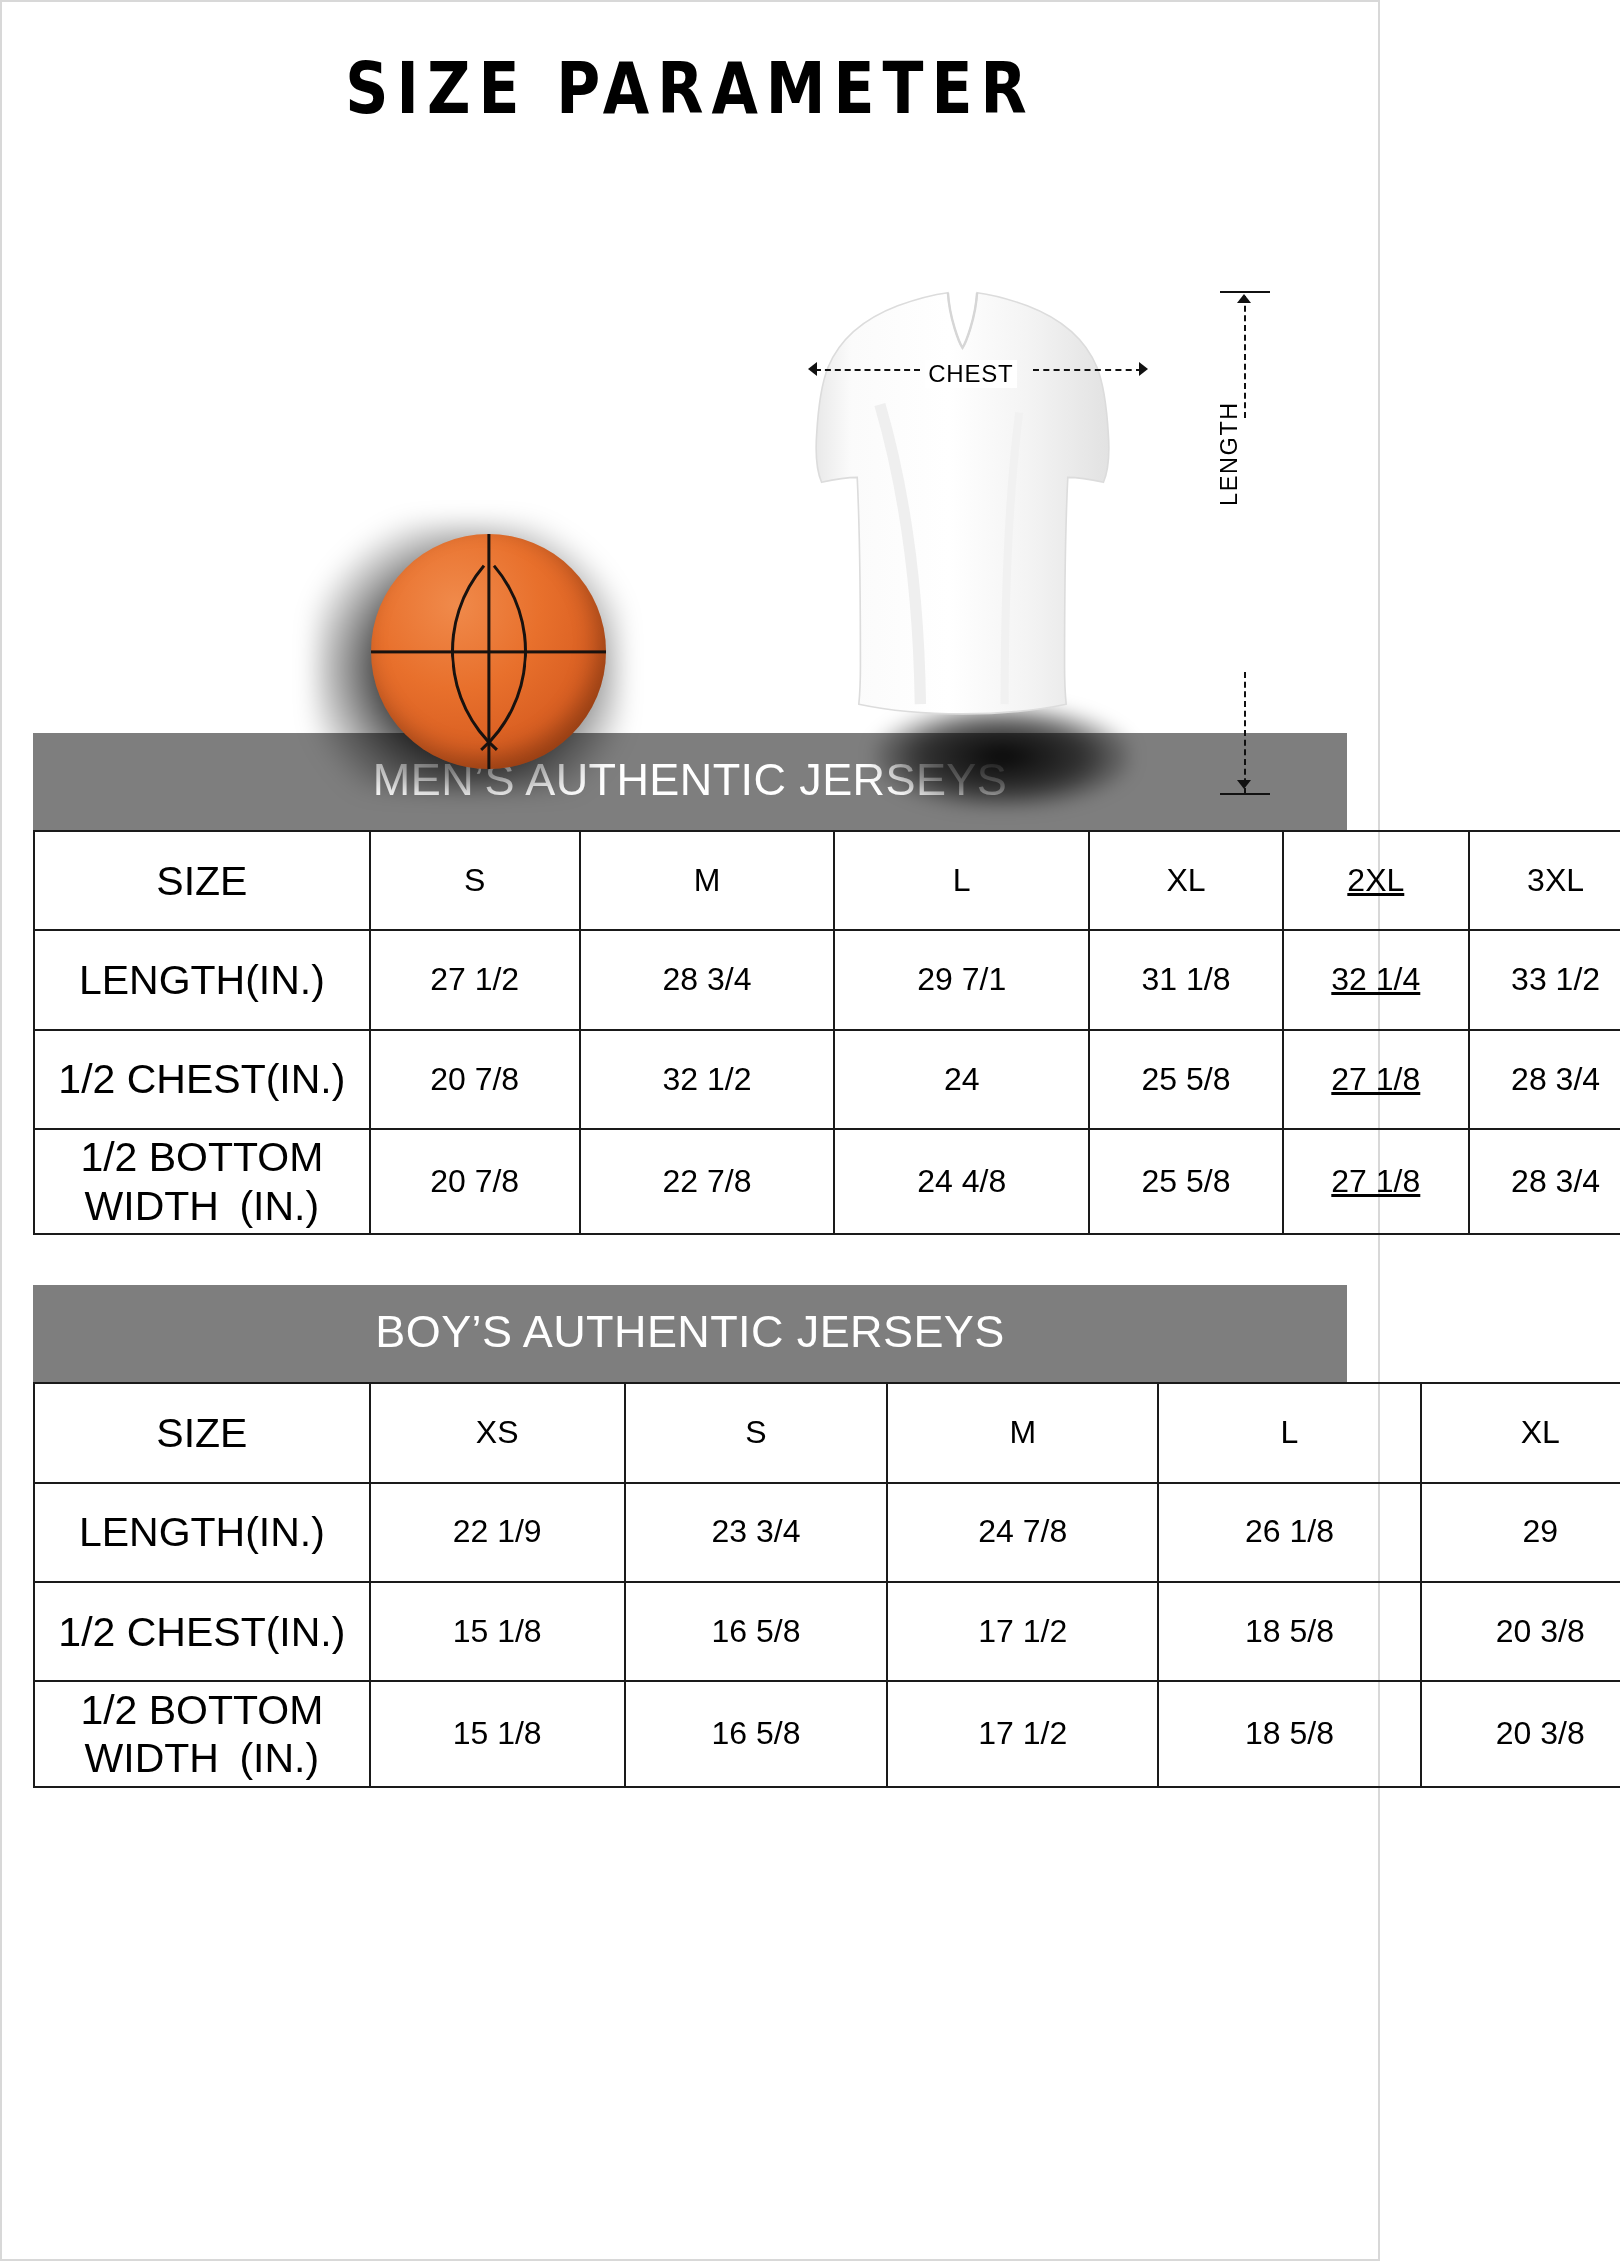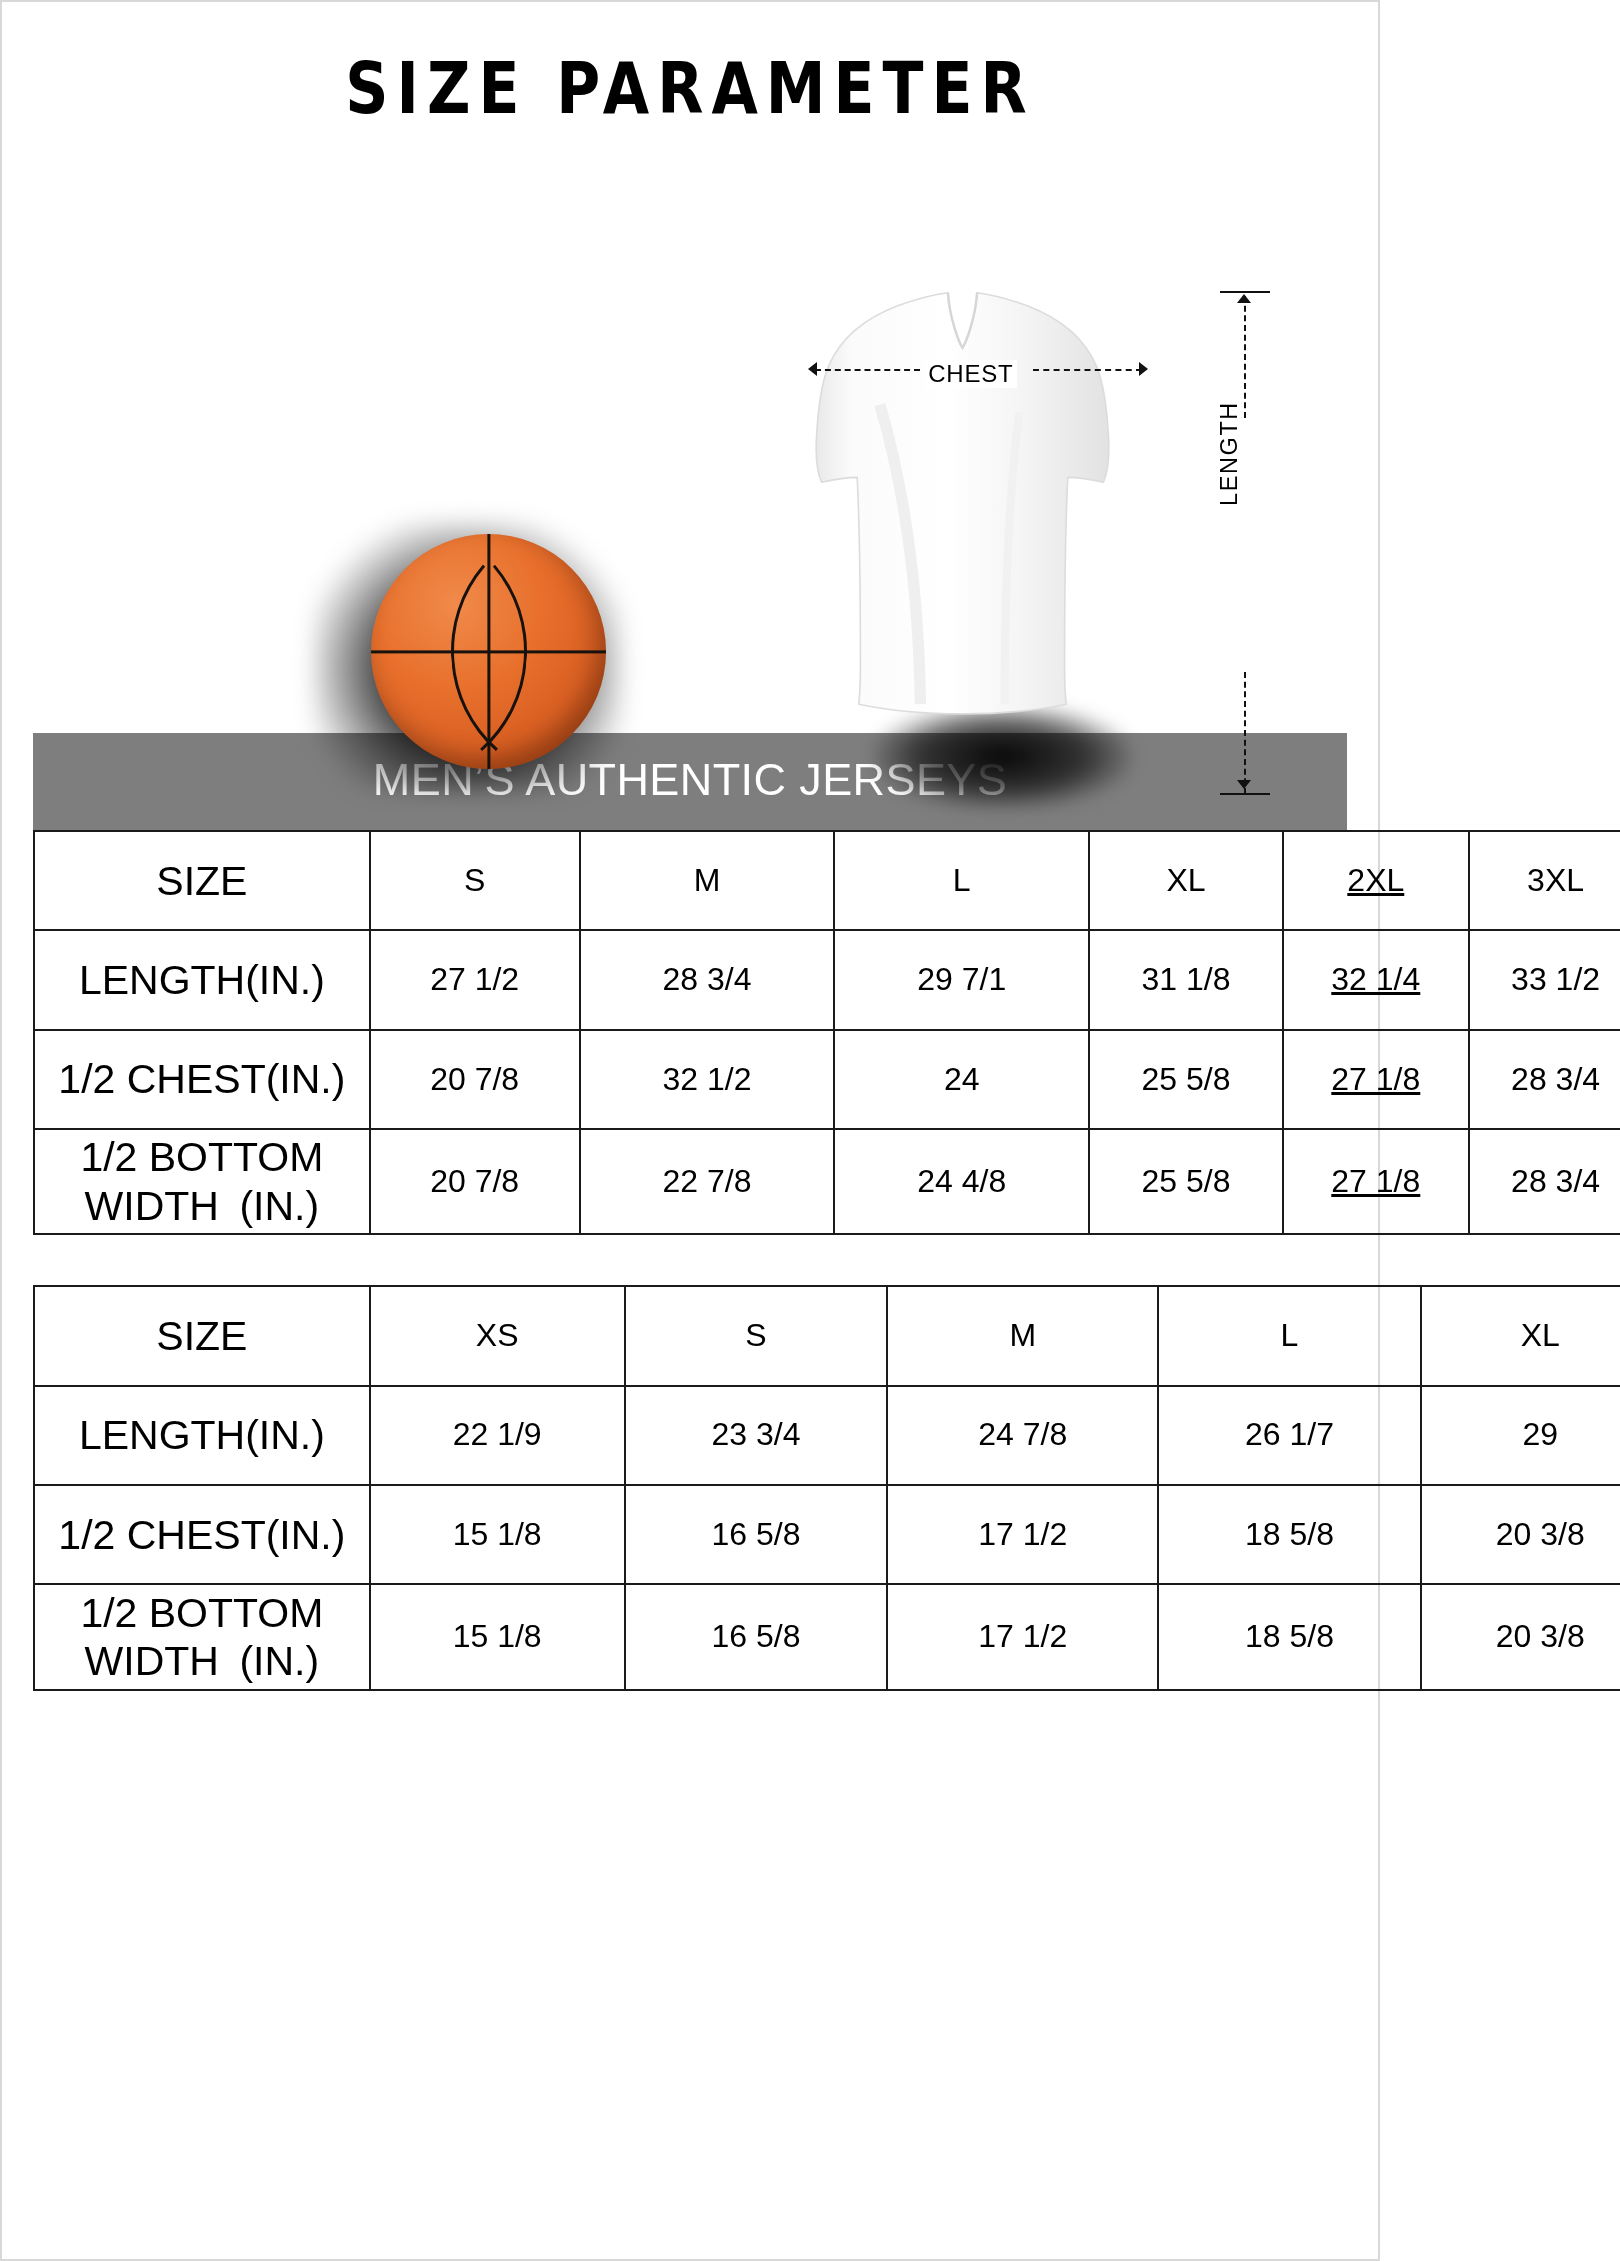--- a/index.html
+++ b/index.html
@@ -343,36 +343,37 @@
         <td class="c6">28  3/4</td>
 
       </tr>
     </tbody>
       </table>
   </div>
 
   <div class="gap"></div>
 
   <div class="table-block">
+    <div class="table-head">BOY’S AUTHENTIC JERSEYS</div>
     <table class="boy-table">
       <tbody>
           <tr>
         <td class="c0 rowlabel">SIZE</td>
         <td class="c1">XS</td>
         <td class="c2">S</td>
         <td class="c3">M</td>
         <td class="c4">L</td>
         <td class="c5">XL</td>
       </tr>
       <tr>
         <td class="c0 rowlabel">LENGTH(IN.)</td>
         <td class="c1">22  1/9</td>
         <td class="c2">23  3/4</td>
         <td class="c3">24  7/8</td>
-        <td class="c4">26  1/7</td>
+        <td class="c4">26  1/8</td>
         <td class="c5">29</td>
       </tr>
       <tr>
         <td class="c0 rowlabel">1/2 CHEST(IN.)</td>
         <td class="c1">15  1/8</td>
         <td class="c2">16  5/8</td>
         <td class="c3">17  1/2</td>
         <td class="c4">18  5/8</td>
         <td class="c5">20  3/8</td>
       </tr>

